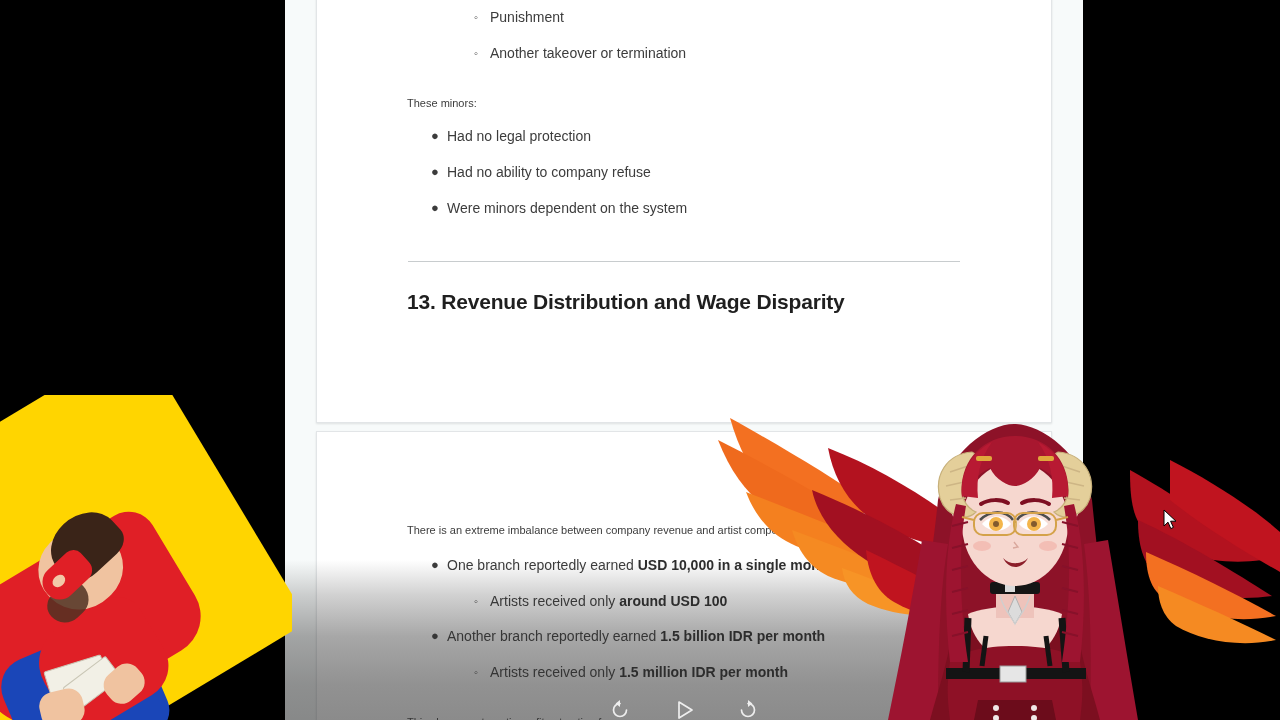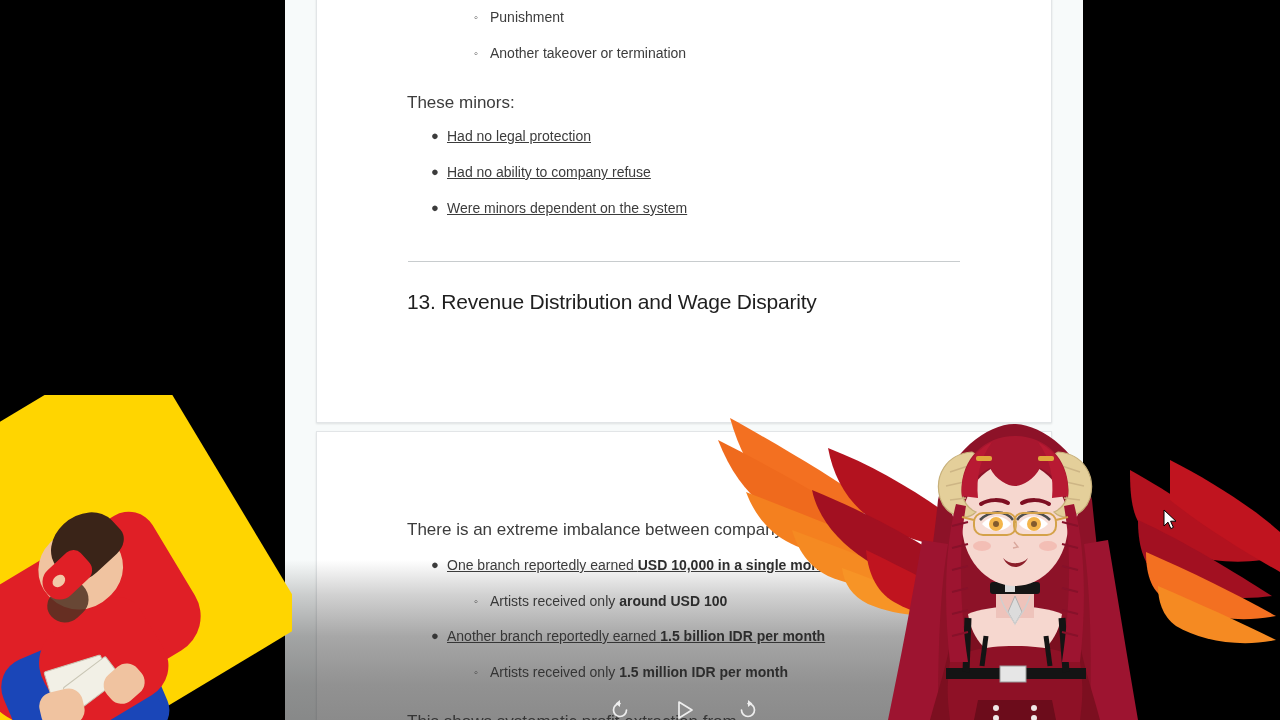--- a/index.html
+++ b/index.html
@@ -37,56 +37,56 @@
   #page-1 { top: -480px; height: 903px; }
   #page-2 { top: 431px; height: 903px; }
 
   .page-inner { position: absolute; left: 0; top: 0; right: 0; bottom: 0; }
 
   
   .doc-text {
     position: absolute;
     font-family: "Liberation Sans", sans-serif;
     color: #3c3c3c;
-    font-size: 17px;
+    font-size: 11px;
     line-height: 16px;
     white-space: nowrap;
   }
   .para { left: 90px; }
   .bullet-row { position: absolute; white-space: nowrap; }
   .bullet-row .dot {
     position: absolute;
     color: #3c3c3c;
     font-size: 13px;
     line-height: 16px;
   }
   .bullet-row .btxt {
     position: absolute;
     color: #3c3c3c;
     font-size: 14px;
     line-height: 16px;
     white-space: nowrap;
   }
   .lvl1 .dot { left: 114px; }
-  .lvl1 .btxt { left: 130px; text-decoration: underline; }
+  .lvl1 .btxt { left: 130px; }
   .lvl2 .dot { left: 157px; font-size: 11px; }
   .lvl2 .btxt { left: 173px; }
   .btxt b { font-weight: bold; color: #2d2d2d; }
 
   .doc-hr {
     position: absolute;
     left: 91px; width: 552px; height: 1px;
     background: #c8ccce;
   }
   .doc-h2 {
     position: absolute;
     left: 90px;
     font-family: "Liberation Sans", sans-serif;
     font-size: 21px;
-    font-weight: normal;
+    font-weight: bold;
     color: #1f1f1f;
     letter-spacing: -0.2px;
     white-space: nowrap;
   }
 
   
   #player-fade {
     position: absolute;
     left: 285px; top: 560px;
     width: 798px; height: 160px;

